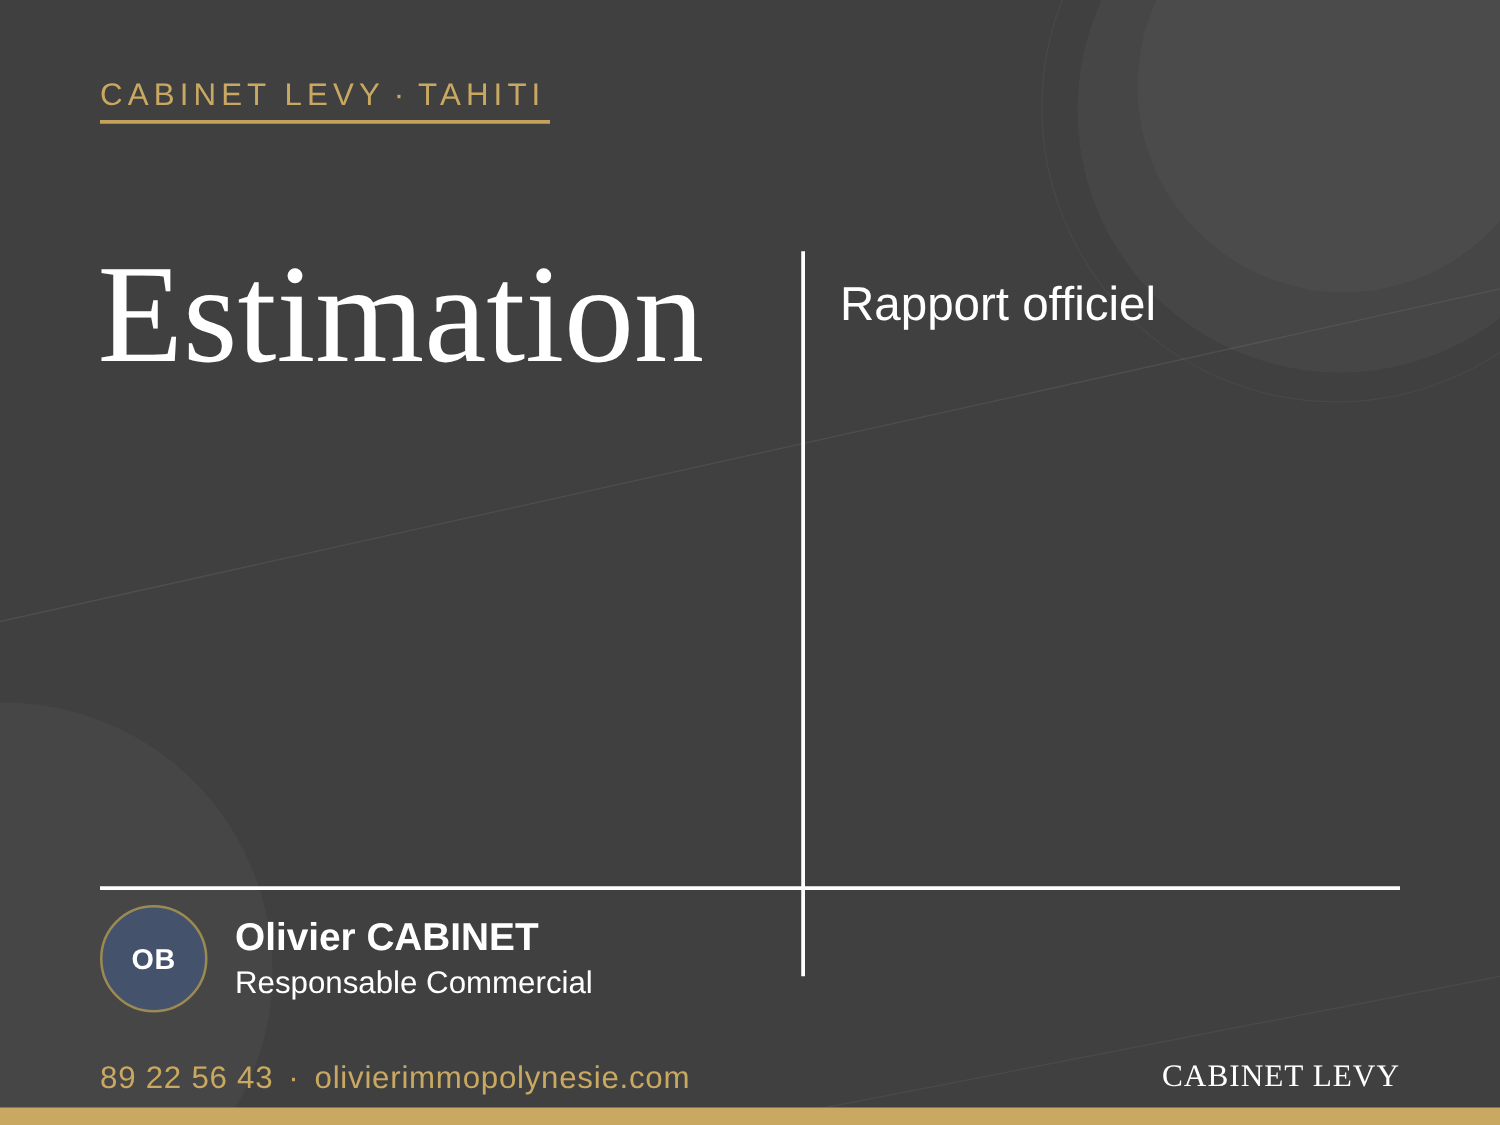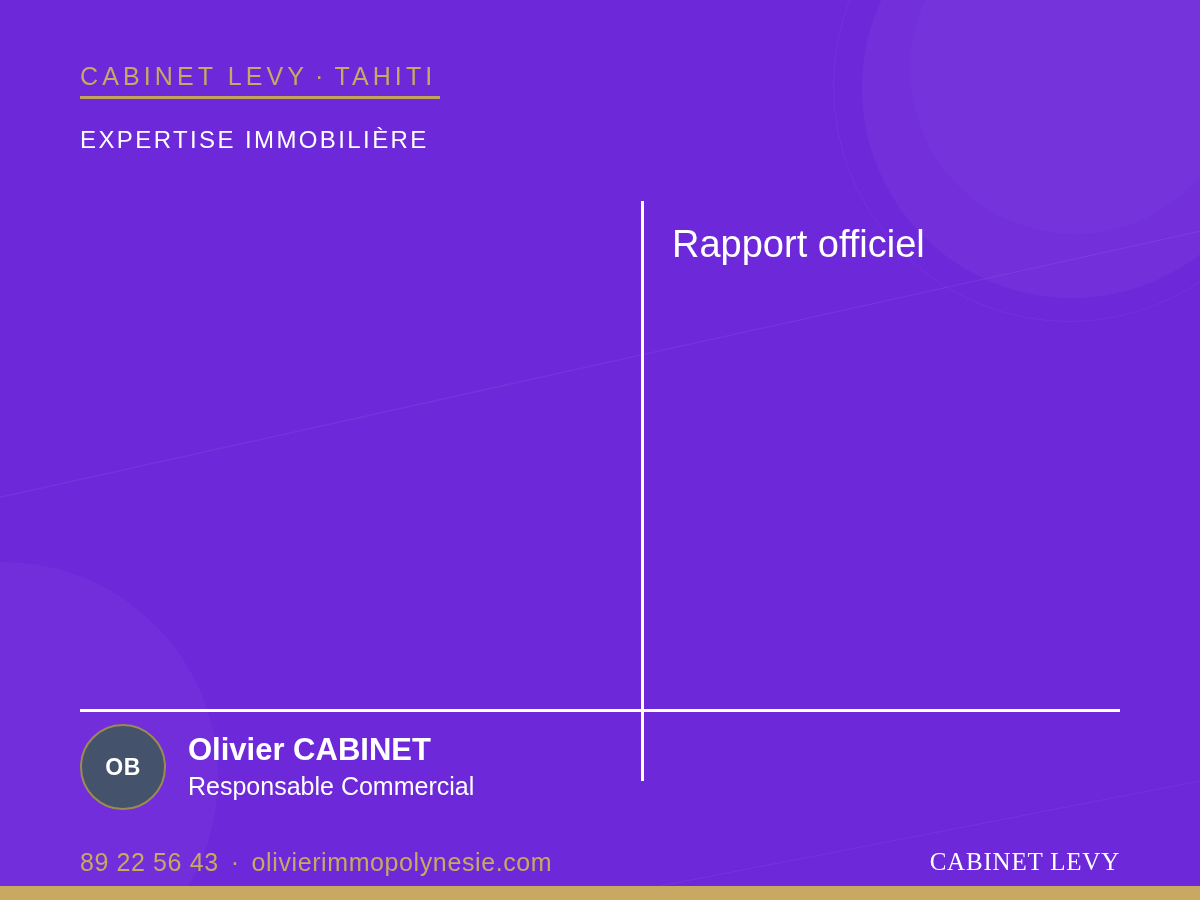--- a/index.html
+++ b/index.html
@@ -9,21 +9,21 @@
   }
   body {
     font-family: "Liberation Sans", sans-serif;
   }
 
   .slide {
     position: relative;
     width: 1200px;
     height: 900px;
     overflow: hidden;
-    background: #6d28d9;
+    background: #404040;
   }
 
   
   .decor-layer {
     position: absolute;
     inset: 0;
     overflow: hidden;
     pointer-events: none;
   }
   .circle-tr-outer {
@@ -241,22 +241,22 @@
     <div class="circle-tr-inner"></div>
     <div class="circle-bl"></div>
     <div class="diag-line-a"></div>
     <div class="diag-line-b"></div>
   </div>
 
   <div class="brand-line">
     <span>CABINET LEVY</span><span class="brand-dot">·</span><span>TAHITI</span>
   </div>
   <div class="brand-rule"></div>
-  <div class="tagline">EXPERTISE IMMOBILIÈRE</div>
-
+
+  <div class="main-title">Estimation</div>
   <div class="divider-v"></div>
 
   <ul class="feature-list">
     <li>Rapport officiel</li>
   </ul>
 
   <div class="divider-h"></div>
 
   <div class="person-block">
     <div class="avatar">

